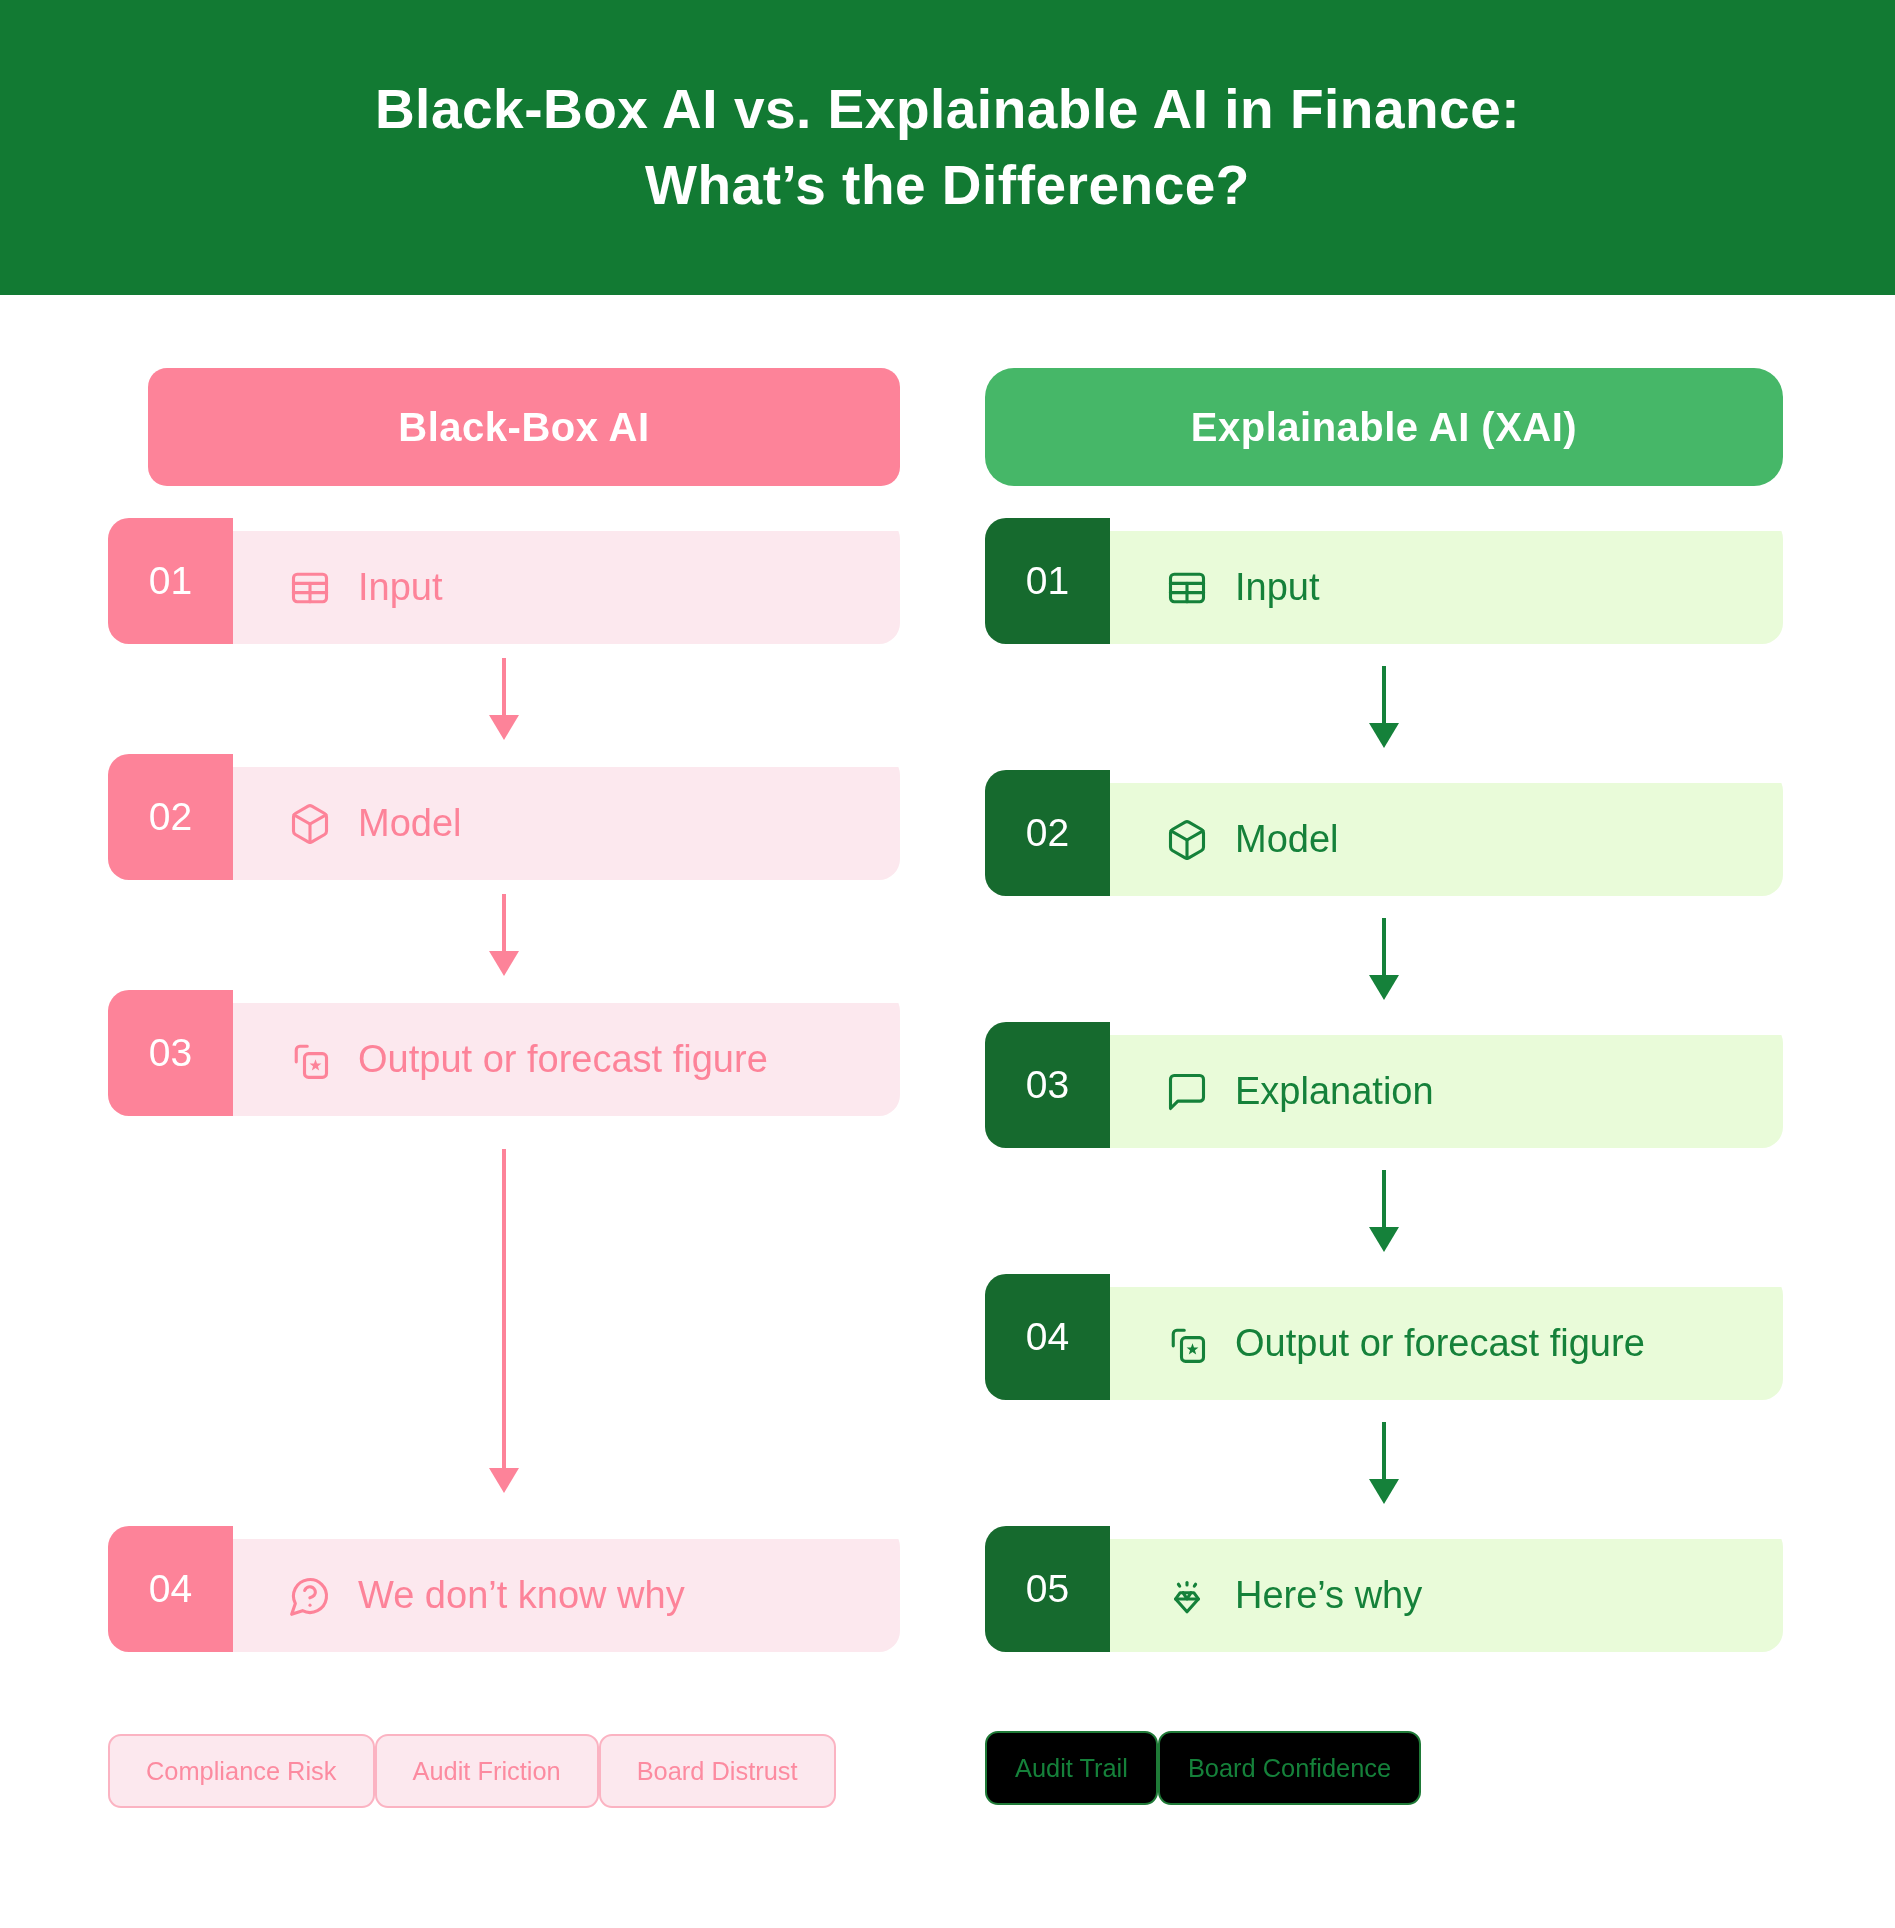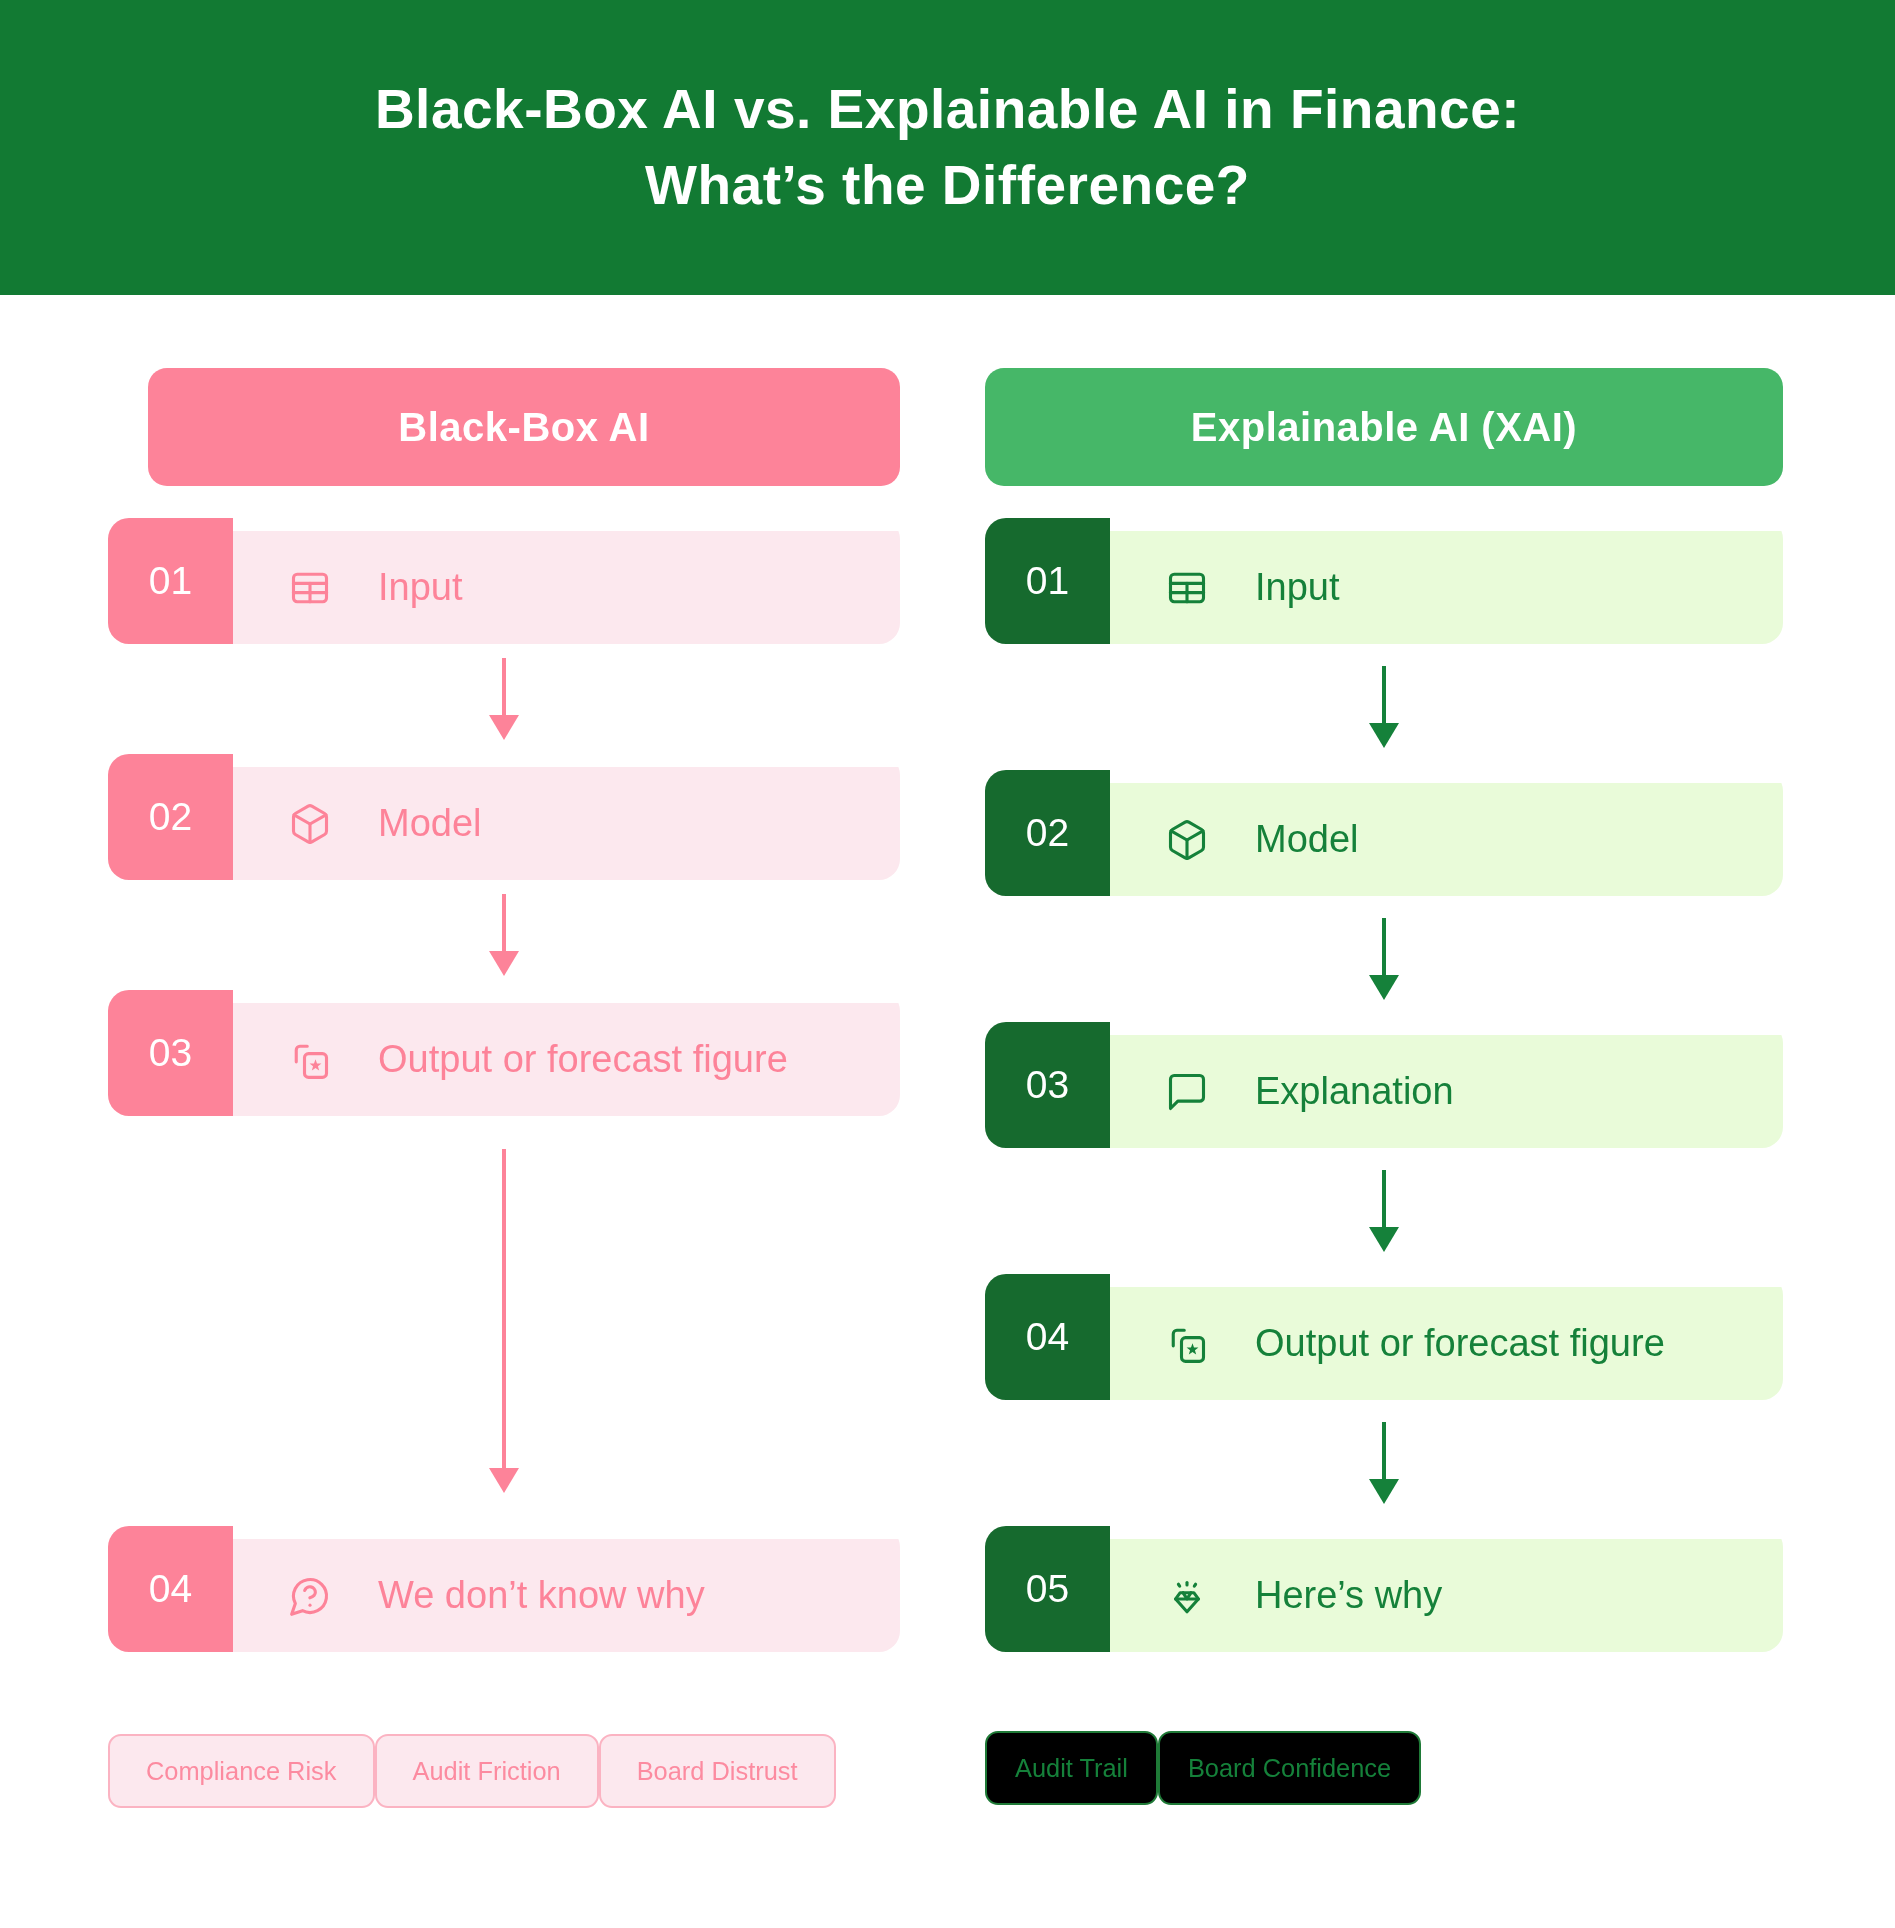--- a/index.html
+++ b/index.html
@@ -30,32 +30,32 @@
   .col.left  { width:792px; flex:0 0 792px; }
   .col.right { width:798px; flex:0 0 798px; }
 
   .col-header {
     height:118px; border-radius:19px;
     display:flex; align-items:center; justify-content:center;
     color:#fff; font-size:40px; font-weight:700; letter-spacing:0.5px;
     margin-bottom:32px;
   }
   .col.left  .col-header { background:#FD8399;margin-left:40px; }
-  .col.right .col-header { background:#46B768; }
+  .col.right .col-header { background:#46B768;border-radius:29px; }
 
   
   .step {
     display:flex; height:126px; border-radius:21px; overflow:hidden; flex:0 0 126px;
   }
   .step .badge {
     flex:0 0 125px; display:flex; align-items:center; justify-content:center;
     color:#ffffff; font-size:39px; font-weight:500;
   }
   .step .body {
-    flex:1; display:flex; align-items:center; gap:46px; padding-left:55px;
+    flex:1; display:flex; align-items:center; gap:26px; padding-left:55px;
     font-size:38px; font-weight:500;margin-top:13px;
   }
   .v-pink  .badge { background:#FD8399; }
   .v-pink  .body  { background:#FCE8EE; color:#FD8399; }
   .v-green .badge { background:#166A2E; }
   .v-green .body  { background:#E9FBD9; color:#15813A; }
   .icon { display:flex; }
   .icon svg { width:44px; height:44px; display:block; }
 
   

